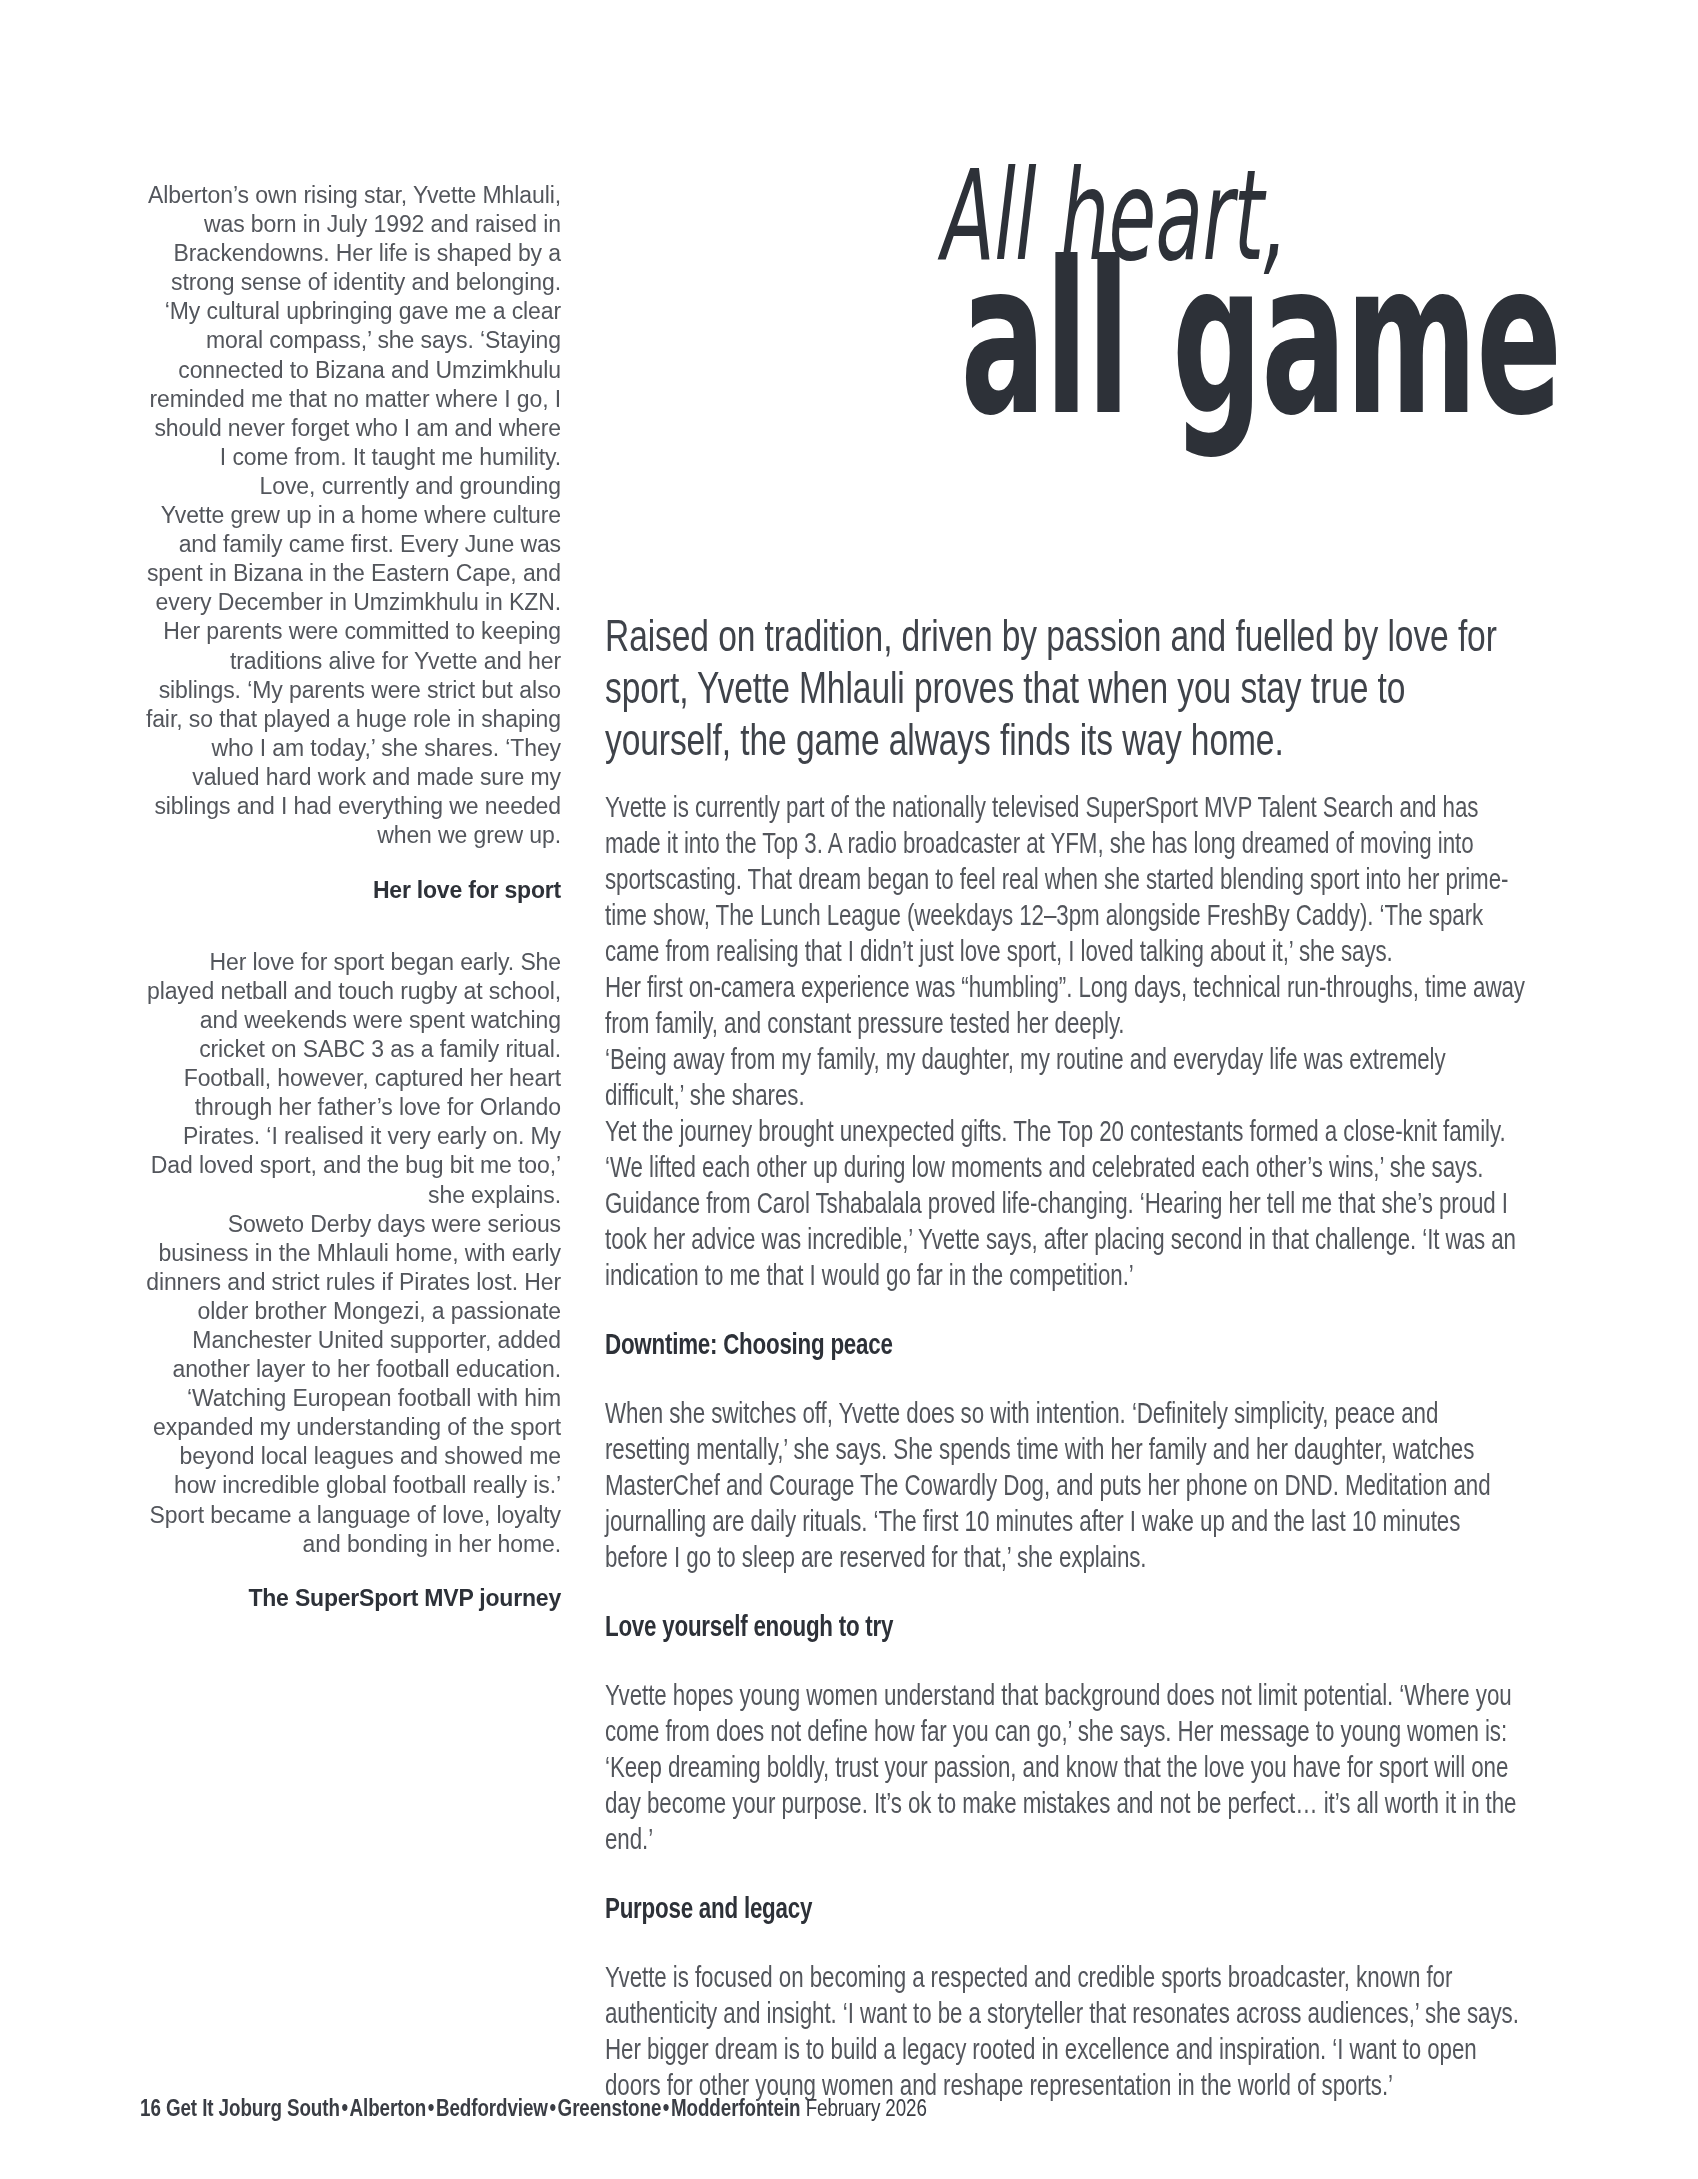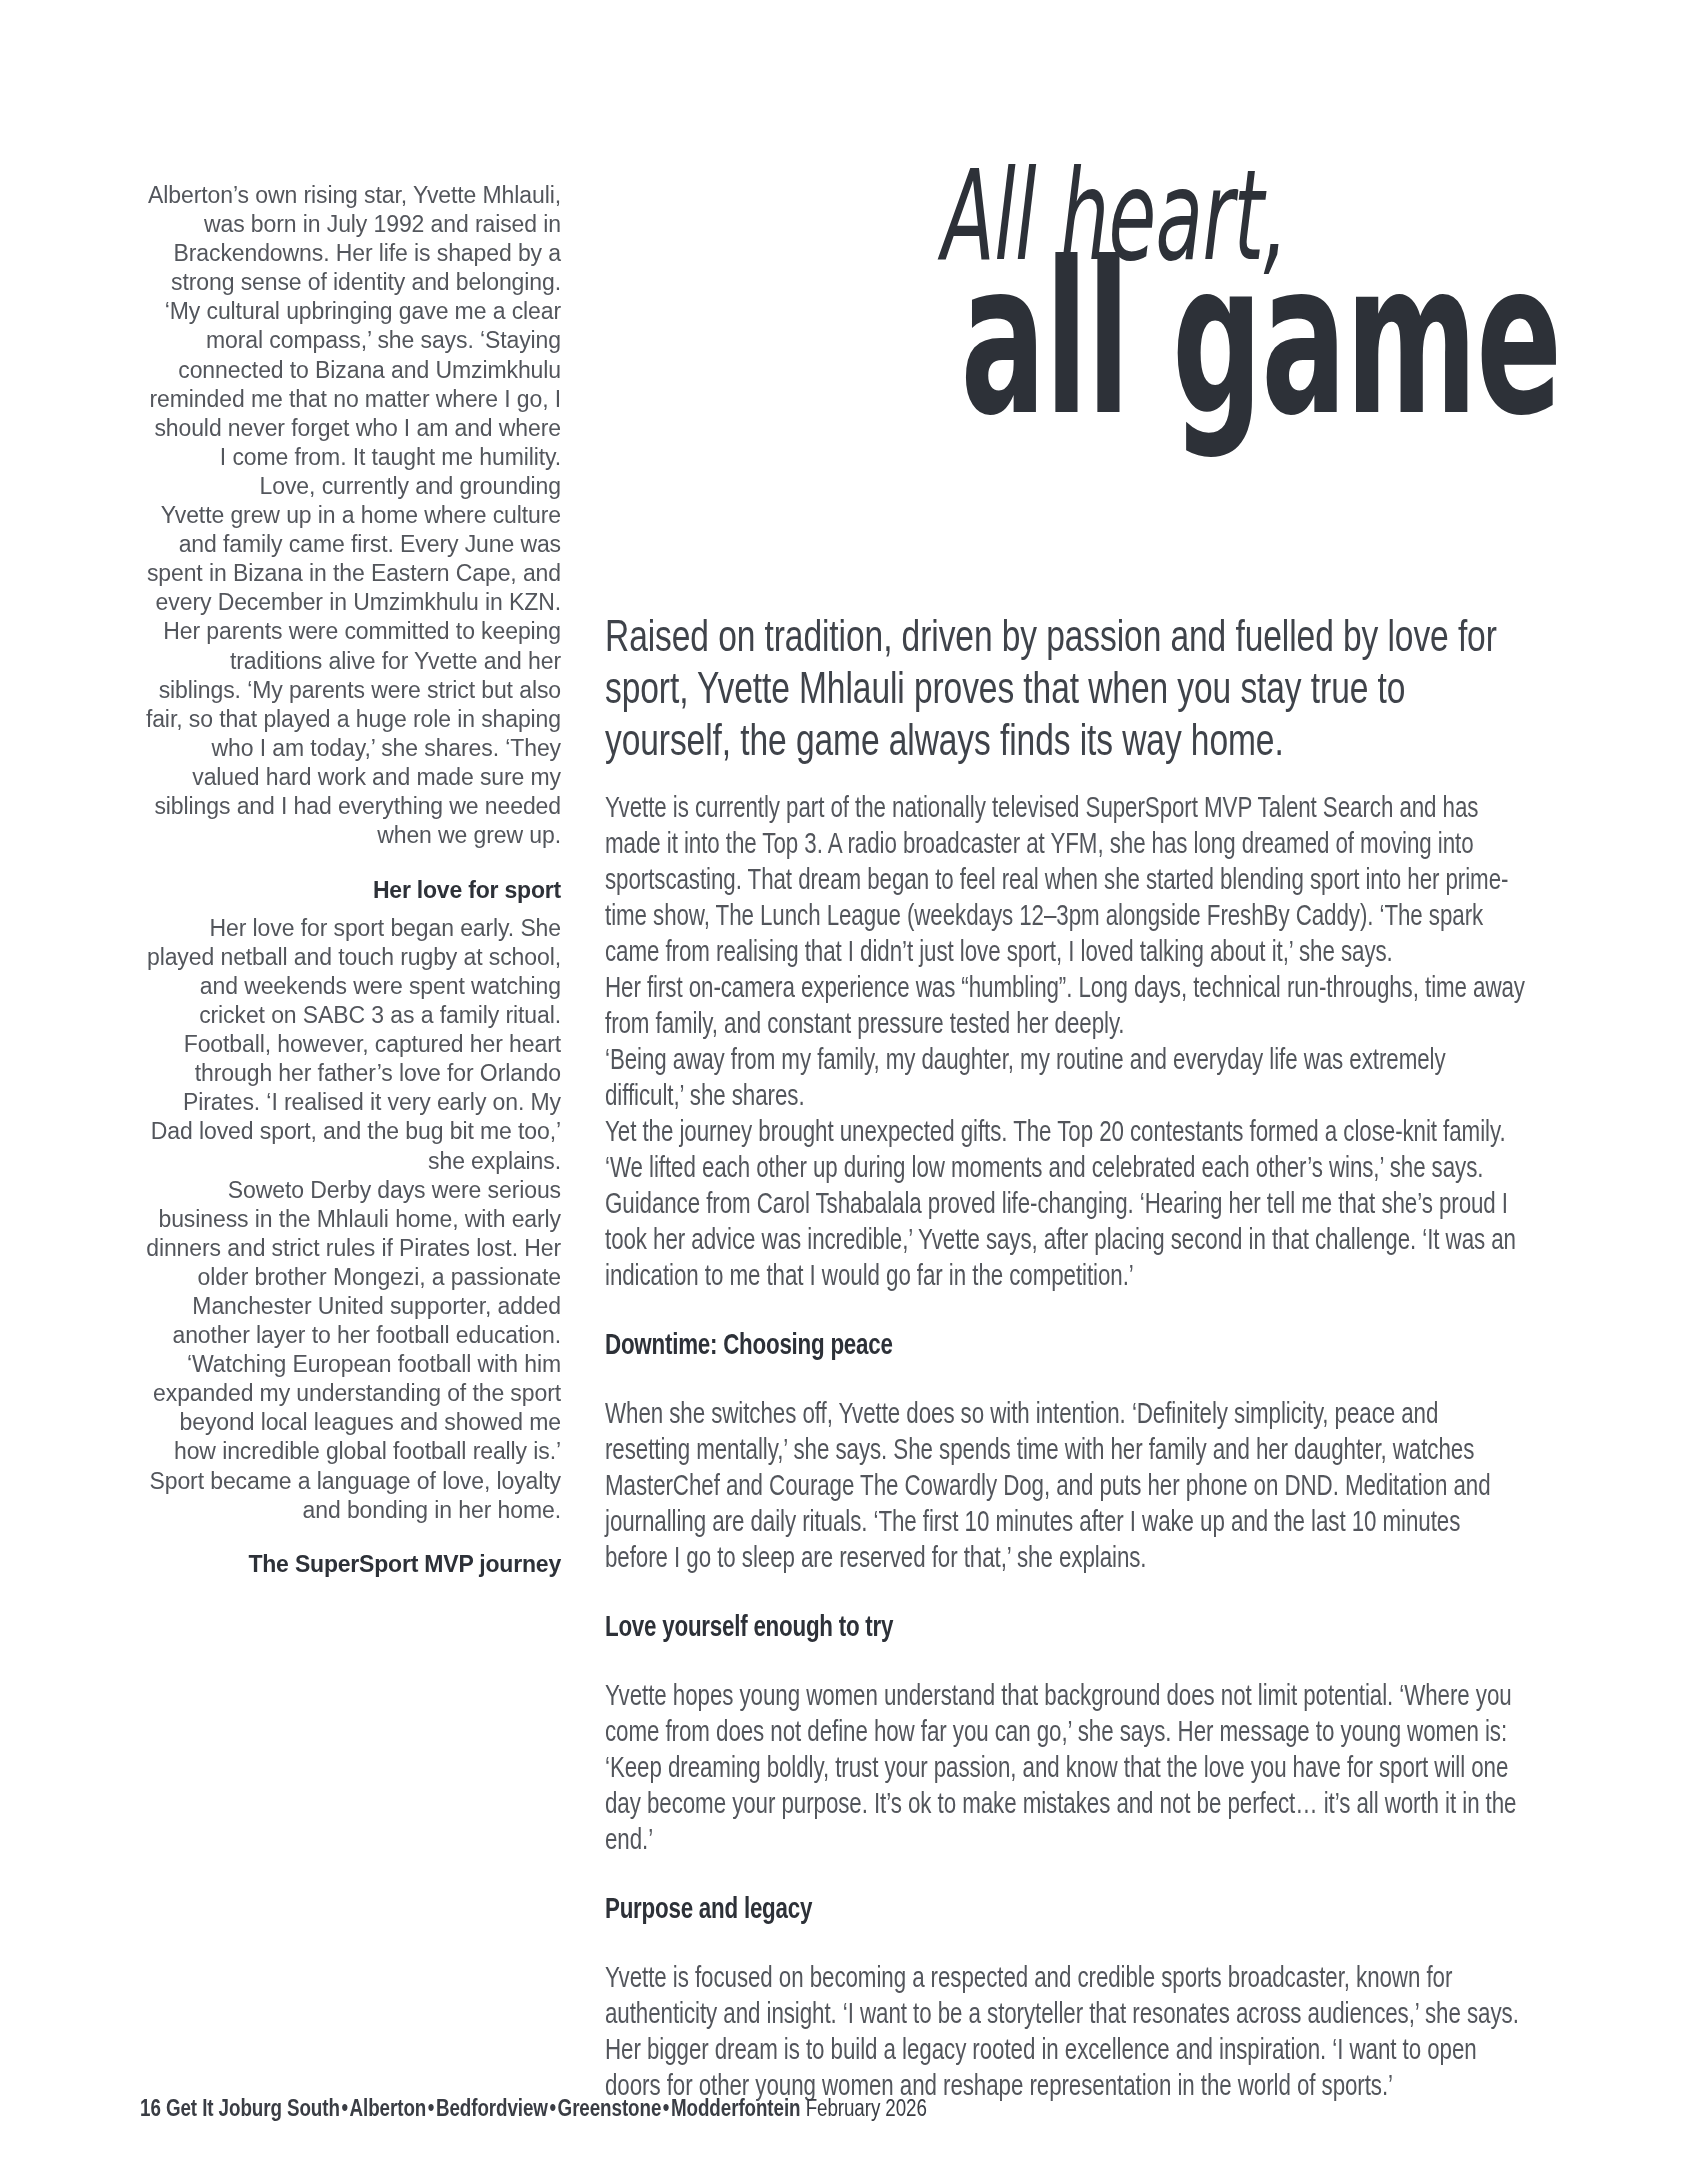--- a/index.html
+++ b/index.html
@@ -89,21 +89,21 @@
     letter-spacing: -0.1px;
   }
   .col-left p {
     margin: 0;
     text-align: right;
   }
   .col-left .subhead {
     font-weight: bold;
     color: #2d3138;
     margin-top: 25.5px;
-    margin-bottom: 9px;
+    margin-bottom: 43px;
     font-size: 23px;
     letter-spacing: -0.2px;
   }
   .col-left .subhead-last {
     margin-bottom: 0;
   }
 
   
   .col-right {
     position: absolute;

